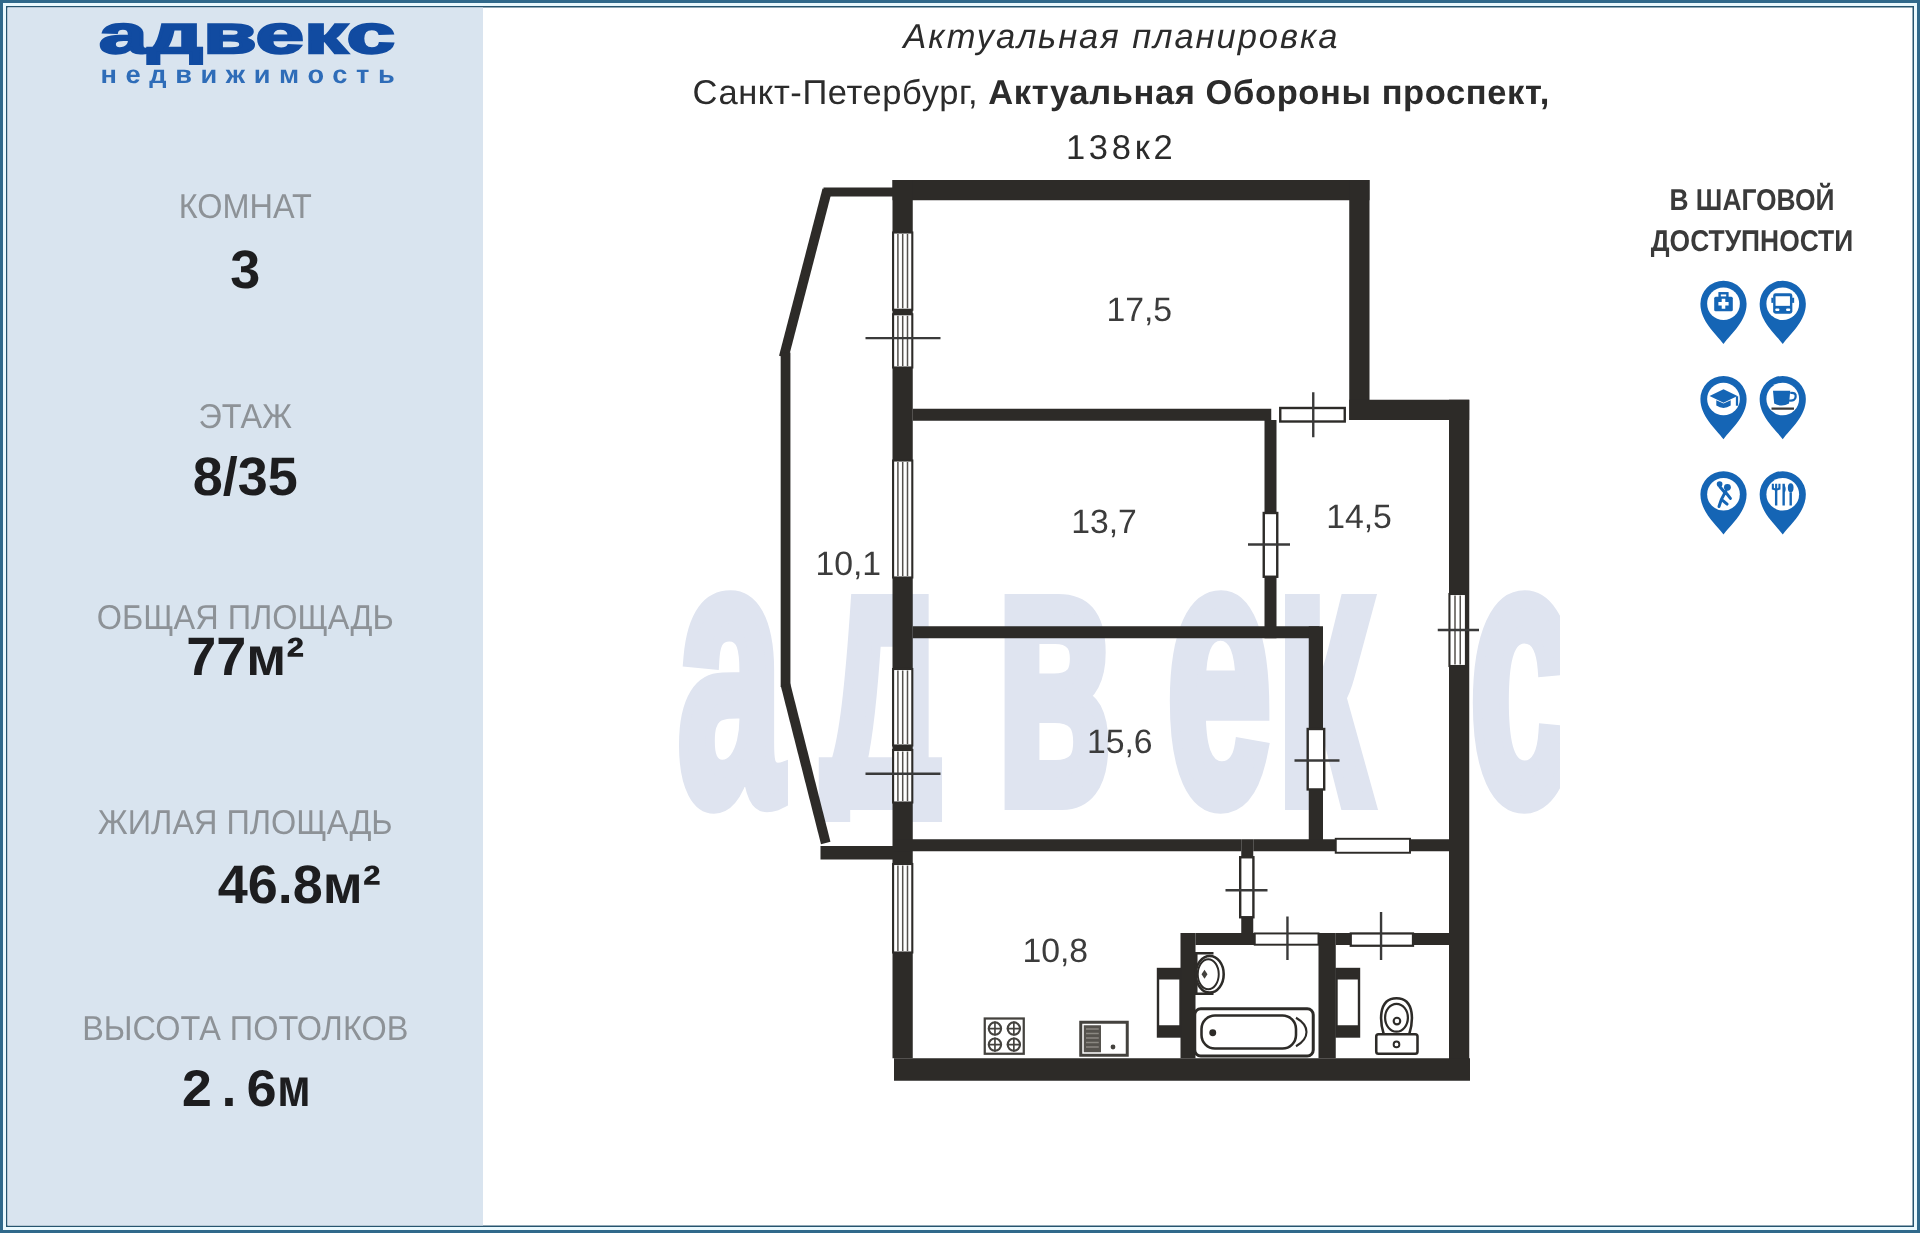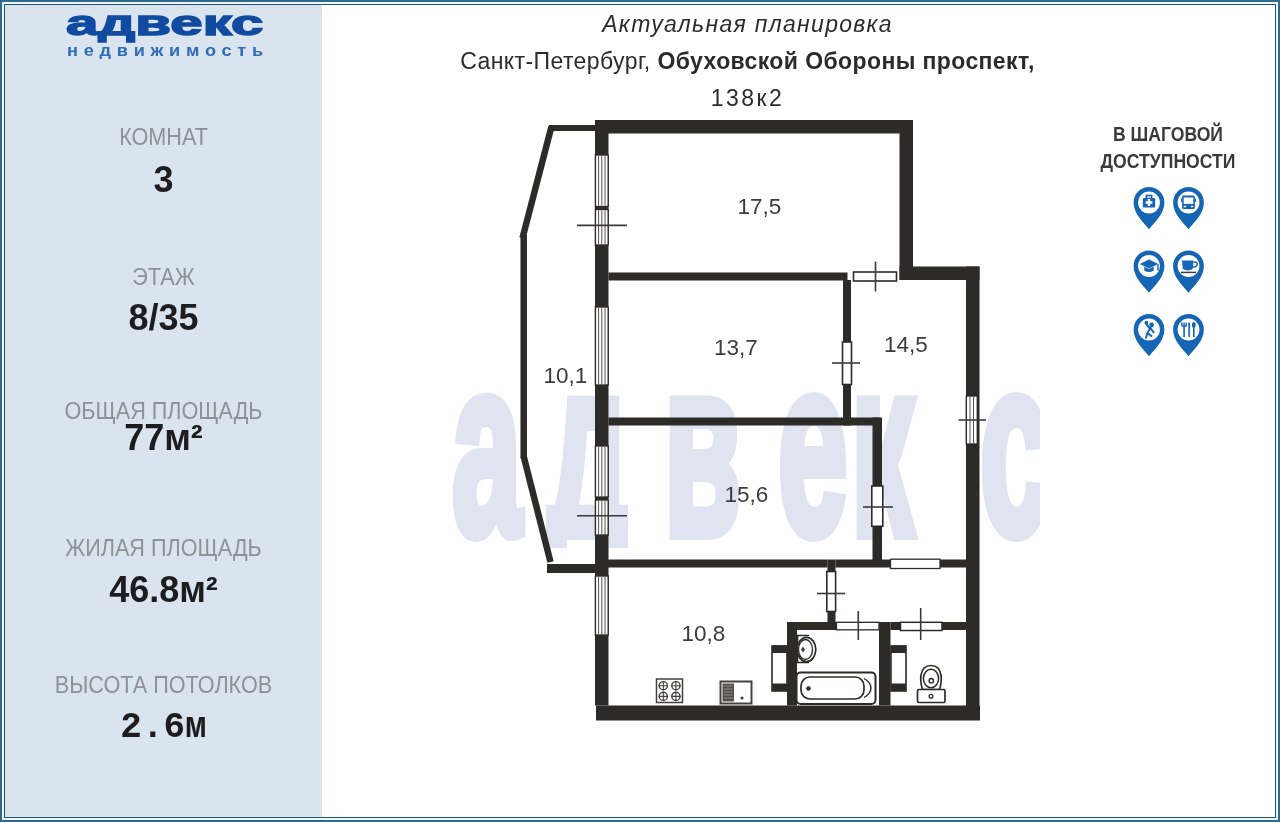--- a/index.html
+++ b/index.html
@@ -53,30 +53,30 @@
 <div class="slbl" style="top:266px;">ЭТАЖ</div>
 
 <div class="sval" style="top:300px;text-align:center;">8/35</div>
 
 <div class="slbl" style="top:400px;">ОБЩАЯ ПЛОЩАДЬ</div>
 
 <div class="sval" style="top:420px;">77м²</div>
 
 <div class="slbl" style="top:537px;">ЖИЛАЯ ПЛОЩАДЬ</div>
 
-<div class="sval" style="top:572px;">46.8м²</div>
+<div class="sval" style="top:572px;margin-left:36px;">46.8м²</div>
 
 <div class="slbl" style="top:674px;">ВЫСОТА ПОТОЛКОВ</div>
 
 <div class="sval" style="top:710px;font-family:Liberation Mono, monospace;">2.6м</div>
 
 <div class="title">
     <div class="t1">Актуальная планировка</div>
 
-<div class="t2">Санкт-Петербург, <b>Обуховской Обороны проспект,</b></div>
+<div class="t2">Санкт-Петербург, <b>Актуальная Обороны проспект,</b></div>
 
 <div class="t3">138к2</div>
   </div>
 
 <div class="nearby">В ШАГОВОЙ<br>ДОСТУПНОСТИ</div>
 
 <svg class="abs" style="left:1125px;top:182px;" width="88" height="178" viewBox="0 0 88 178">
 <defs>
 <path id="pinbody" d="M0,26.8 C -5.5,19.5 -15.4,11.6 -15.4,0 A 15.4,15.4 0 1 1 15.4,0 C 15.4,11.6 5.5,19.5 0,26.8 Z"></path>
 </defs>

